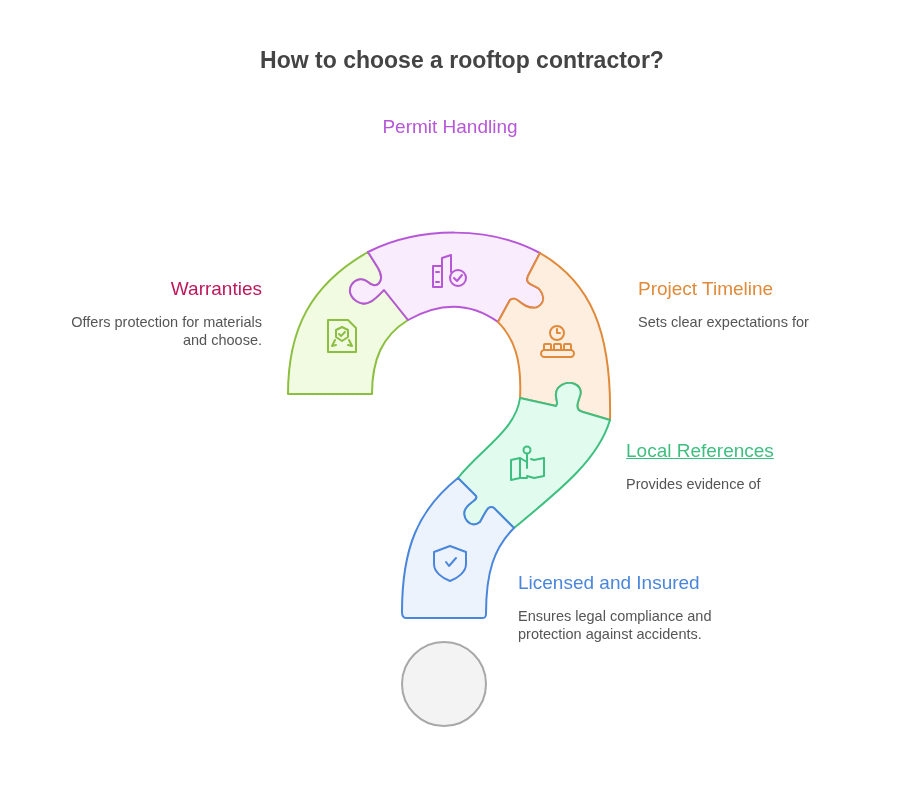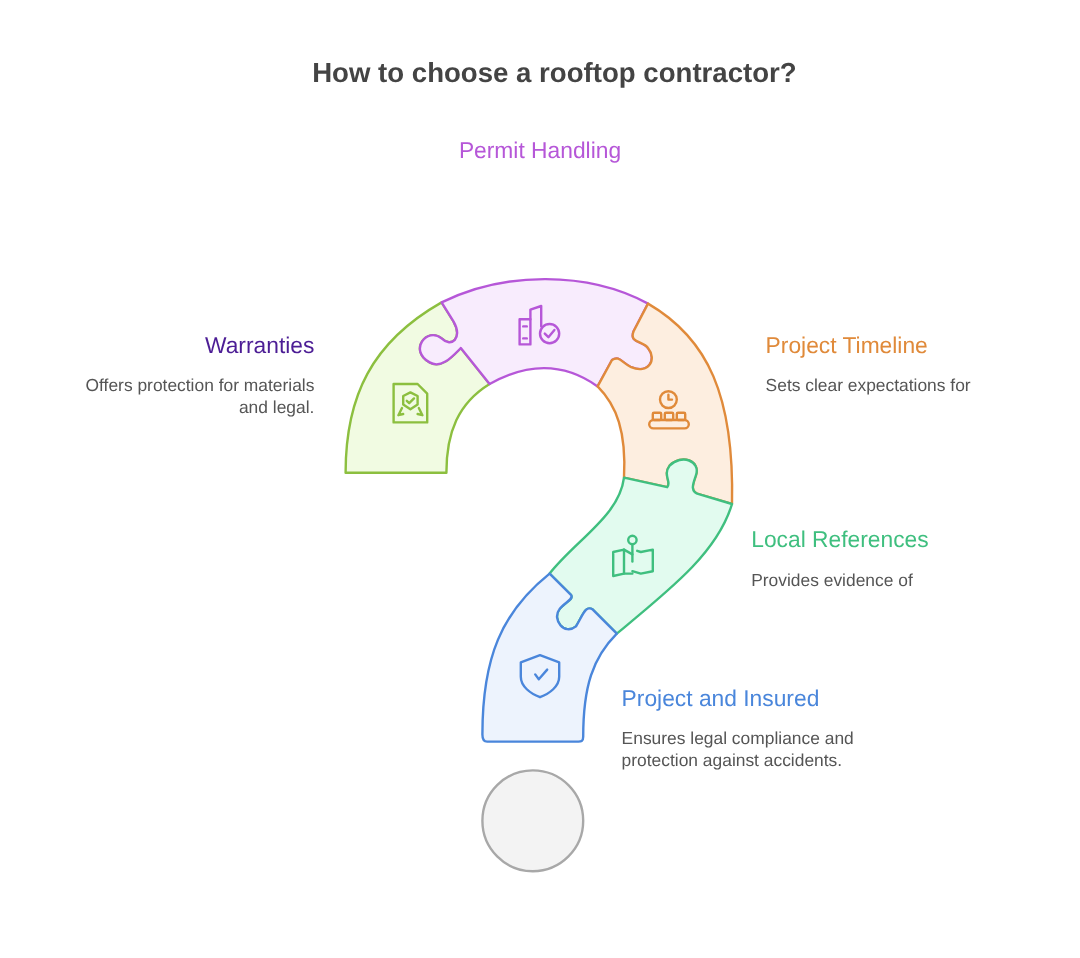--- a/index.html
+++ b/index.html
@@ -62,33 +62,33 @@
   <g fill="none" stroke="#4a86db" stroke-width="2" stroke-linejoin="round" stroke-linecap="round">
     <path d="M450,546 L466,552 L466,564 C466,572 458,578 450,581 C442,578 434,572 434,564 L434,552 Z"></path>
     <path d="M446,562 L449,566 L456,558"></path>
   </g>
 </svg>
 
 <div class="label center" style="left:300px;width:300px;top:116px;color:#b657d8;">Permit Handling</div>
 <div class="desc center" style="left:300px;width:300px;top:151px;">
 </div>
 
-<div class="label right" style="left:40px;width:222px;top:278px;color:#4c1d95;">Warranties</div>
+<div class="label right" style="left:40px;width:222px;top:278px;color:#be185d;">Warranties</div>
 <div class="desc right" style="left:20px;width:242px;top:313px;">
   <div>Offers protection for materials</div>
-  <div>and legal.</div>
+  <div>and choose.</div>
 </div>
 
 <div class="label" style="left:638px;width:240px;top:278px;color:#e08a3a;">Project Timeline</div>
 <div class="desc" style="left:638px;width:240px;top:313px;">
   <div>Sets clear expectations for</div>
 </div>
 
-<div class="label" style="left:626px;width:260px;top:440px;color:#3fbf7f;">Local References</div>
+<div class="label" style="left:626px;width:260px;top:440px;color:#3fbf7f;text-decoration:underline;">Local References</div>
 <div class="desc" style="left:626px;width:260px;top:475px;">
   <div>Provides evidence of</div>
 </div>
 
-<div class="label" style="left:518px;width:280px;top:572px;color:#4a86db;">Project and Insured</div>
+<div class="label" style="left:518px;width:280px;top:572px;color:#4a86db;">Licensed and Insured</div>
 <div class="desc" style="left:518px;width:280px;top:607px;">
   <div>Ensures legal compliance and</div>
   <div>protection against accidents.</div>
 </div>
 
 </body></html>

